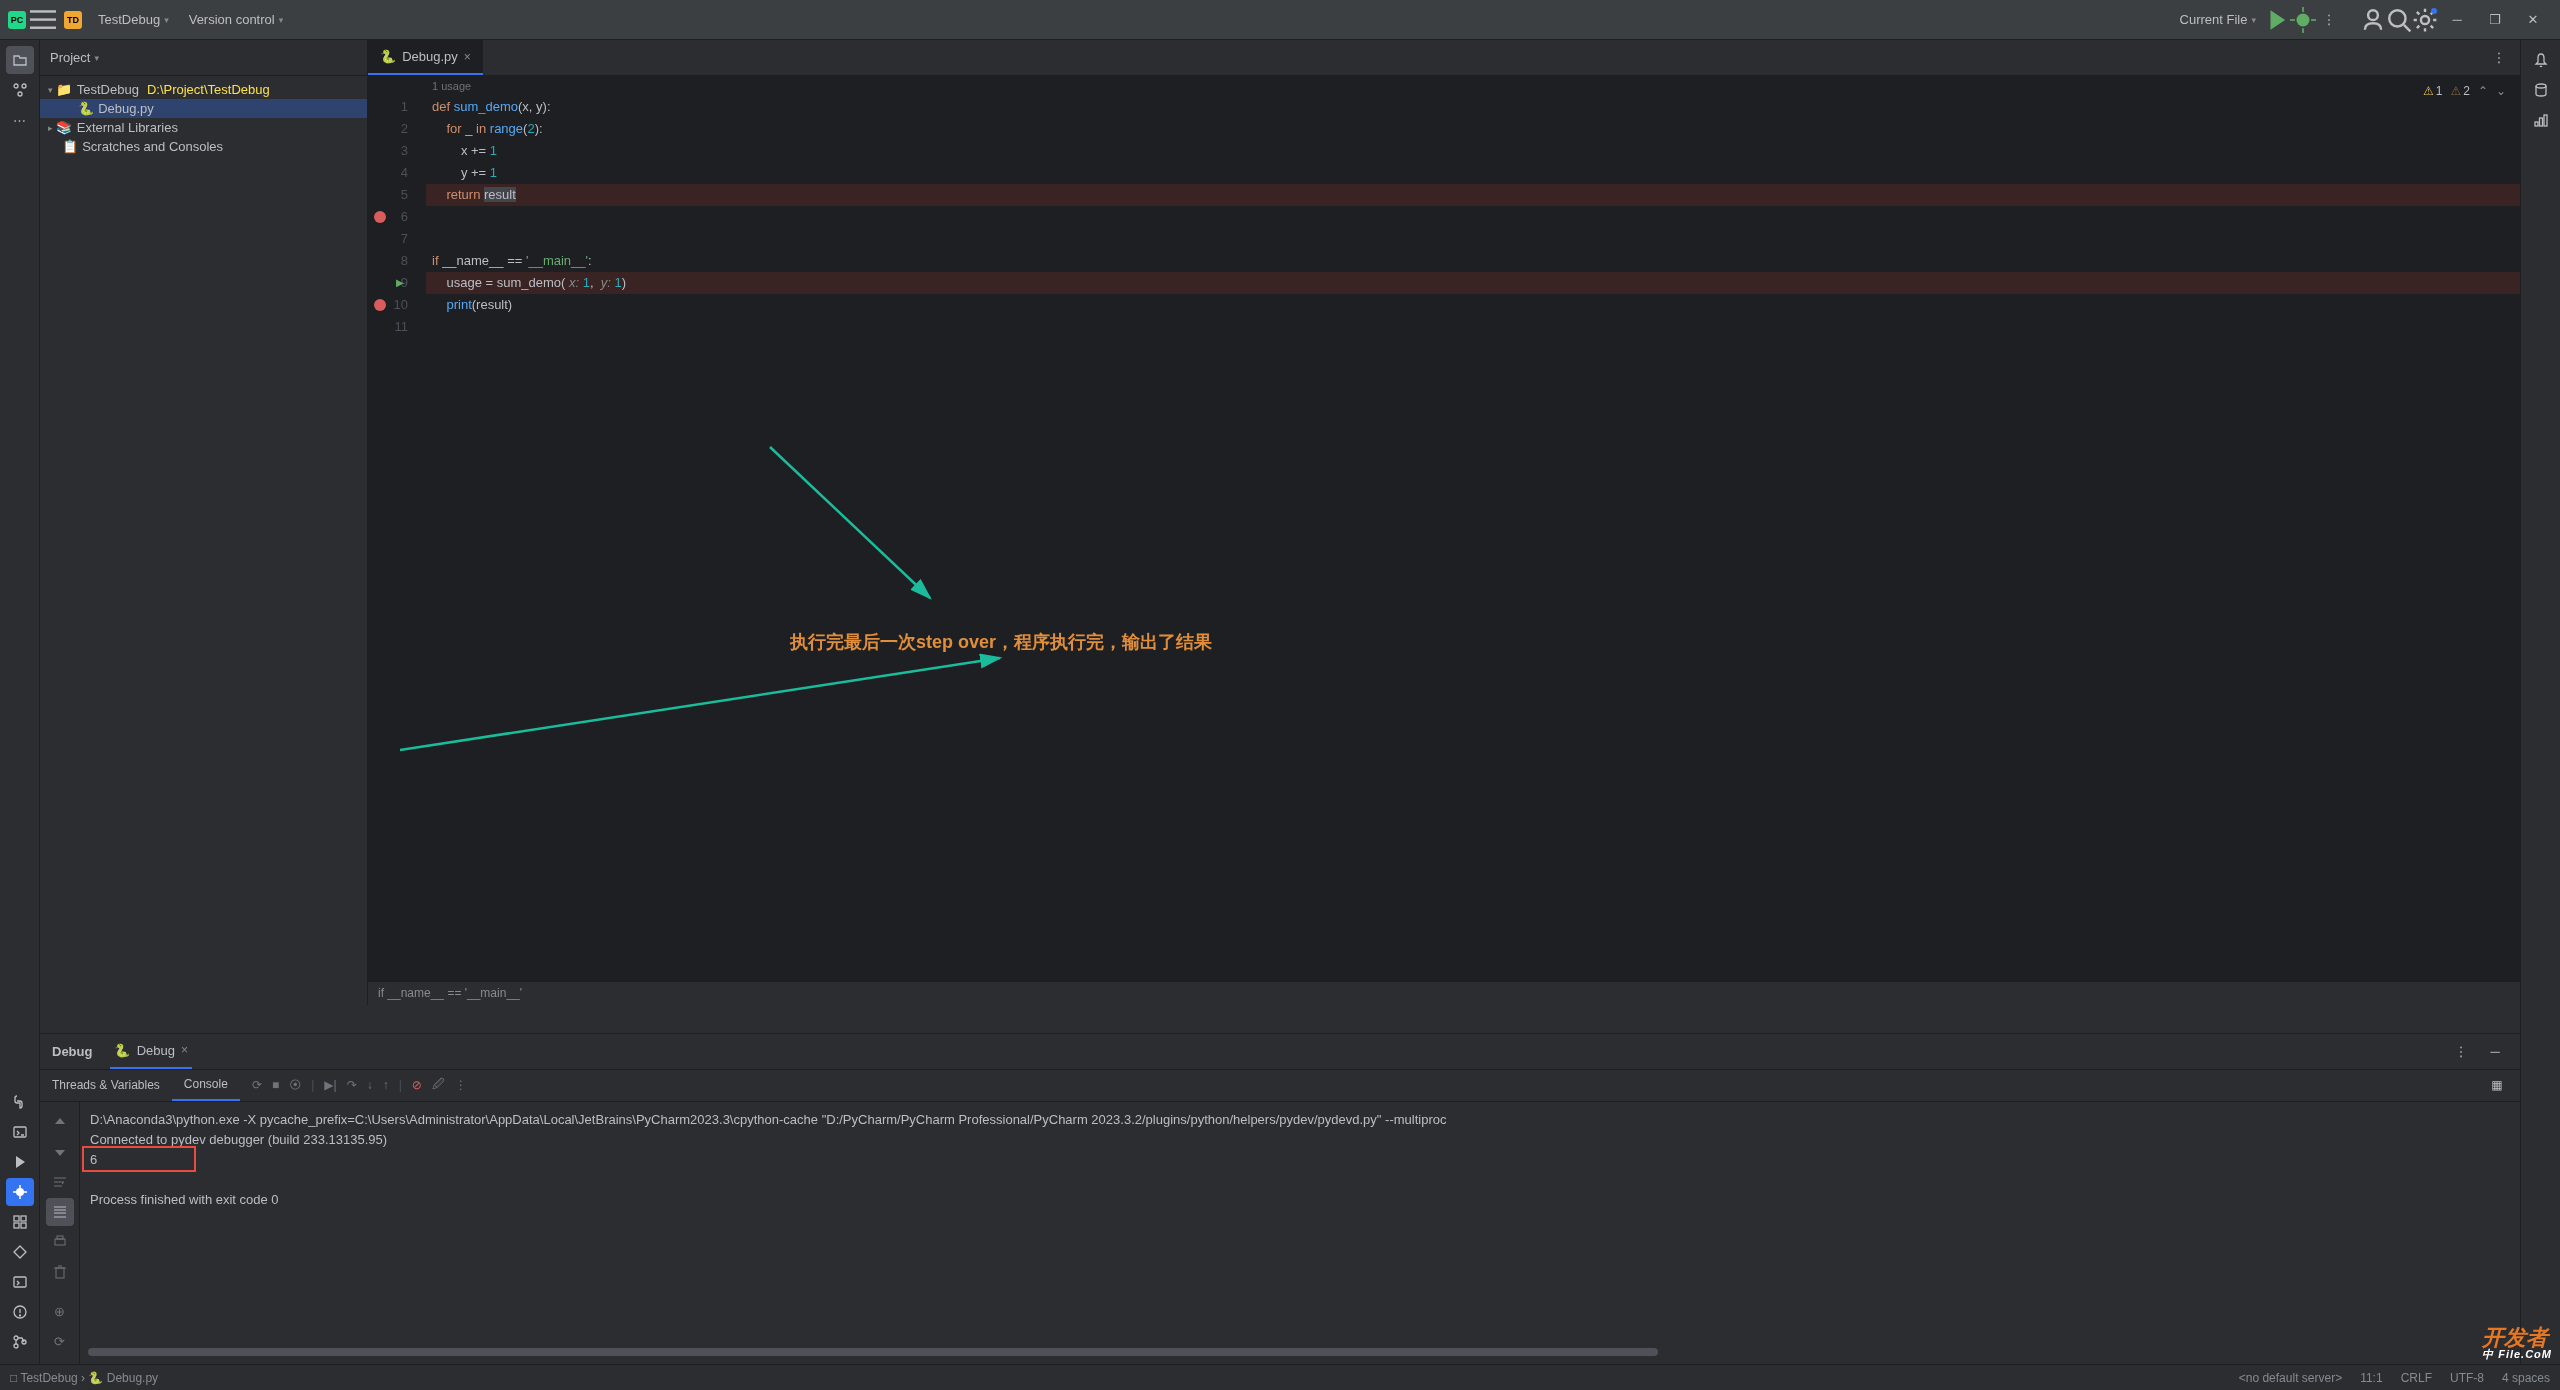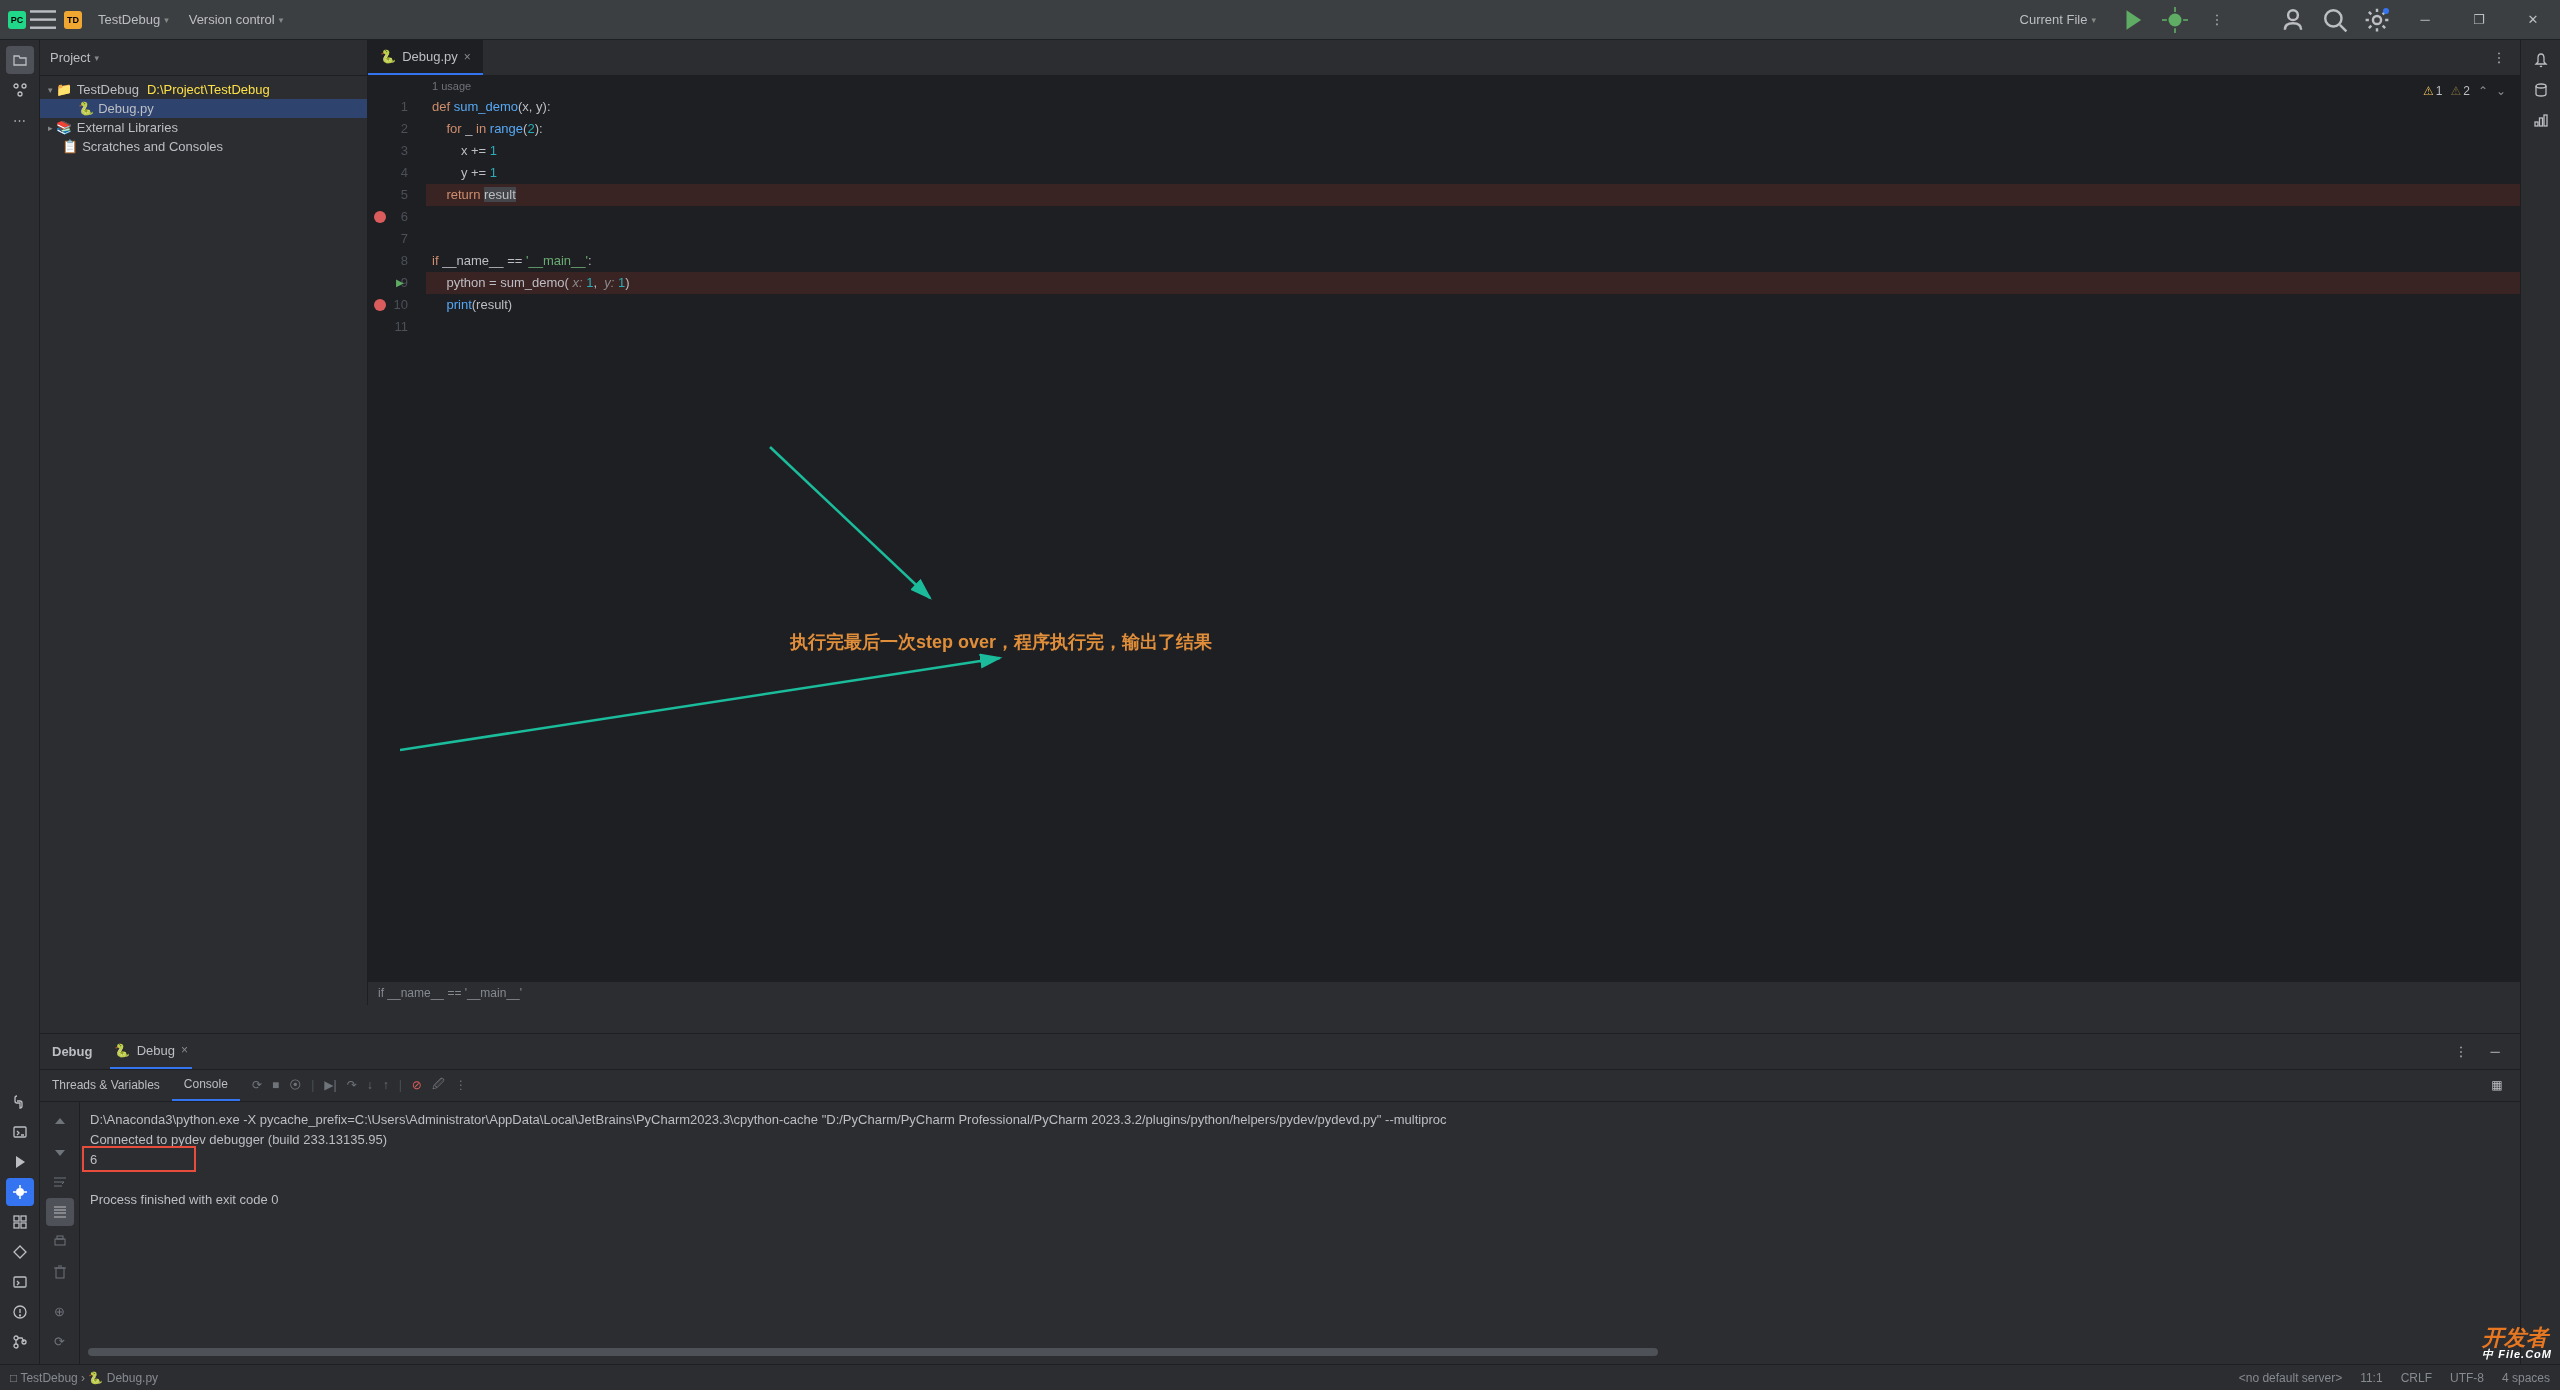--- a/index.html
+++ b/index.html
@@ -1,19 +1,19 @@
 <!DOCTYPE html>
 <html><head>
 <meta charset="utf-8">
 <style>
 * { margin: 0; padding: 0; box-sizing: border-box; font-family: -apple-system, BlinkMacSystemFont, "Segoe UI", sans-serif; }
 body { background: #2b2d30; color: #bcbec4; font-size: 13px; overflow: hidden; width: 2560px; height: 1390px; position: relative; }
 .title-bar { height: 40px; background: #3c3f41; display: flex; align-items: center; padding: 15px 8px; border-bottom: 1px solid #1e1f22; }
 .title-left { display: flex; align-items: center; gap: 4px; }
-.title-right { margin-left: auto; display: flex; align-items: center; gap: 16px; }
+.title-right { margin-left: auto; display: flex; align-items: center; gap: 0; }
 .app-icon { width: 18px; height: 18px; background: #21d789; border-radius: 3px; display: flex; align-items: center; justify-content: center; color: #000; font-weight: bold; font-size: 9px; }
 .menu-icon { width: 26px; height: 26px; display: flex; align-items: center; justify-content: center; cursor: pointer; color: #bcbec4; }
 .proj-badge { width: 18px; height: 18px; background: #f0a732; border-radius: 3px; display: flex; align-items: center; justify-content: center; color: #000; font-weight: bold; font-size: 9px; margin: 0 4px; }
 .drop-item { display: flex; align-items: center; gap: 4px; padding: 4px 8px; cursor: pointer; color: #bcbec4; }
 .chev { font-size: 9px; color: #888; }
 .win-btn { width: 38px; height: 28px; display: flex; align-items: center; justify-content: center; cursor: pointer; }
 .run-icon { color: #5fad65; }
 .debug-run-icon { color: #5fad65; }
 .main-area { display: flex; height: calc(100% - 40px - 26px); }
 .left-stripe { width: 40px; background: #2b2d30; border-right: 1px solid #1e1f22; display: flex; flex-direction: column; align-items: center; padding-top: 6px; gap: 2px; }
@@ -297,21 +297,21 @@
           <div class="code-content">
             <div class="usages-hint">1 usage</div>
             <div class="code-line"><span class="kw">def </span><span class="fn">sum_demo</span><span>(x, y):</span></div>
             <div class="code-line"><span class="kw">    for </span><span>_ </span><span class="kw">in </span><span class="fn">range</span><span>(</span><span class="num">2</span><span>):</span></div>
             <div class="code-line"><span>        x += </span><span class="num">1</span></div>
             <div class="code-line"><span>        y += </span><span class="num">1</span></div>
             <div class="code-line bp-line"><span class="kw">    return </span><span style="background:#43454a">result</span></div>
             <div class="code-line">&nbsp;</div>
             <div class="code-line">&nbsp;</div>
             <div class="code-line"><span class="kw">if </span><span>__name__ == </span><span class="str">'__main__'</span><span>:</span></div>
-            <div class="code-line bp-line"><span>    python = sum_demo(</span><span class="param"> x: </span><span class="num">1</span><span>, </span><span class="param"> y: </span><span class="num">1</span><span>)</span></div>
+            <div class="code-line bp-line"><span>    usage = sum_demo(</span><span class="param"> x: </span><span class="num">1</span><span>, </span><span class="param"> y: </span><span class="num">1</span><span>)</span></div>
             <div class="code-line"><span>    </span><span class="fn">print</span><span>(result)</span></div>
           </div>
         </div>
         <div class="breadcrumb-bar">
           <span>if __name__ == '__main__'</span>
         </div>
       </div>
     </div>
 
     <div class="debug-panel">

